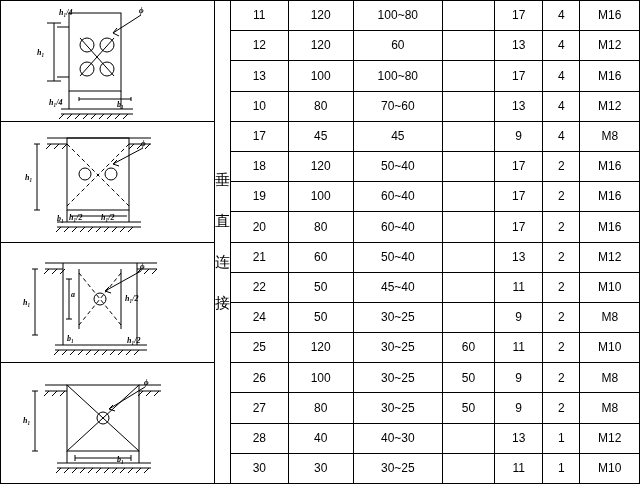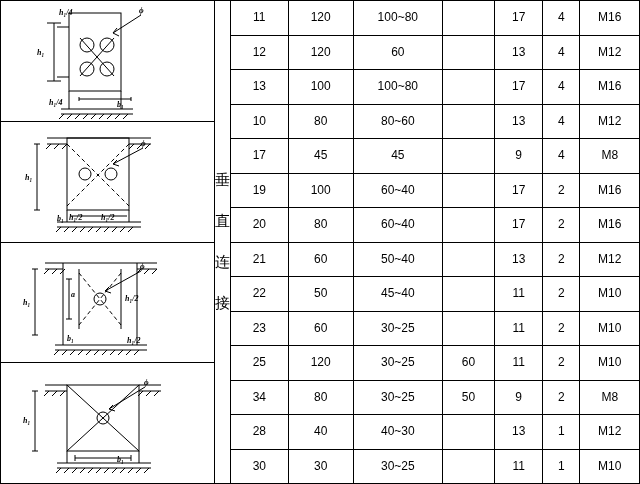--- a/index.html
+++ b/index.html
@@ -284,36 +284,45 @@
             <td>100</td>
             <td>100~80</td>
             <td></td>
             <td>17</td>
             <td>4</td>
             <td>M16</td>
           </tr>
           <tr>
             <td>10</td>
             <td>80</td>
-            <td>80~60</td>
+            <td>70~60</td>
             <td></td>
             <td>13</td>
             <td>4</td>
             <td>M12</td>
           </tr>
           <tr>
             <td>17</td>
             <td>45</td>
             <td>45</td>
             <td></td>
             <td>9</td>
             <td>4</td>
             <td>M8</td>
           </tr>
           <tr>
+            <td>18</td>
+            <td>120</td>
+            <td>50~40</td>
+            <td></td>
+            <td>17</td>
+            <td>2</td>
+            <td>M16</td>
+          </tr>
+          <tr>
             <td>19</td>
             <td>100</td>
             <td>60~40</td>
             <td></td>
             <td>17</td>
             <td>2</td>
             <td>M16</td>
           </tr>
           <tr>
             <td>20</td>
@@ -336,39 +345,48 @@
           <tr>
             <td>22</td>
             <td>50</td>
             <td>45~40</td>
             <td></td>
             <td>11</td>
             <td>2</td>
             <td>M10</td>
           </tr>
           <tr>
-            <td>23</td>
-            <td>60</td>
+            <td>24</td>
+            <td>50</td>
             <td>30~25</td>
             <td></td>
-            <td>11</td>
-            <td>2</td>
-            <td>M10</td>
+            <td>9</td>
+            <td>2</td>
+            <td>M8</td>
           </tr>
           <tr class="tall">
             <td>25</td>
             <td>120</td>
             <td>30~25</td>
             <td>60</td>
             <td>11</td>
             <td>2</td>
             <td>M10</td>
           </tr>
           <tr class="tall">
-            <td>34</td>
+            <td>26</td>
+            <td>100</td>
+            <td>30~25</td>
+            <td>50</td>
+            <td>9</td>
+            <td>2</td>
+            <td>M8</td>
+          </tr>
+          <tr class="tall">
+            <td>27</td>
             <td>80</td>
             <td>30~25</td>
             <td>50</td>
             <td>9</td>
             <td>2</td>
             <td>M8</td>
           </tr>
           <tr class="tall2">
             <td>28</td>
             <td>40</td>

